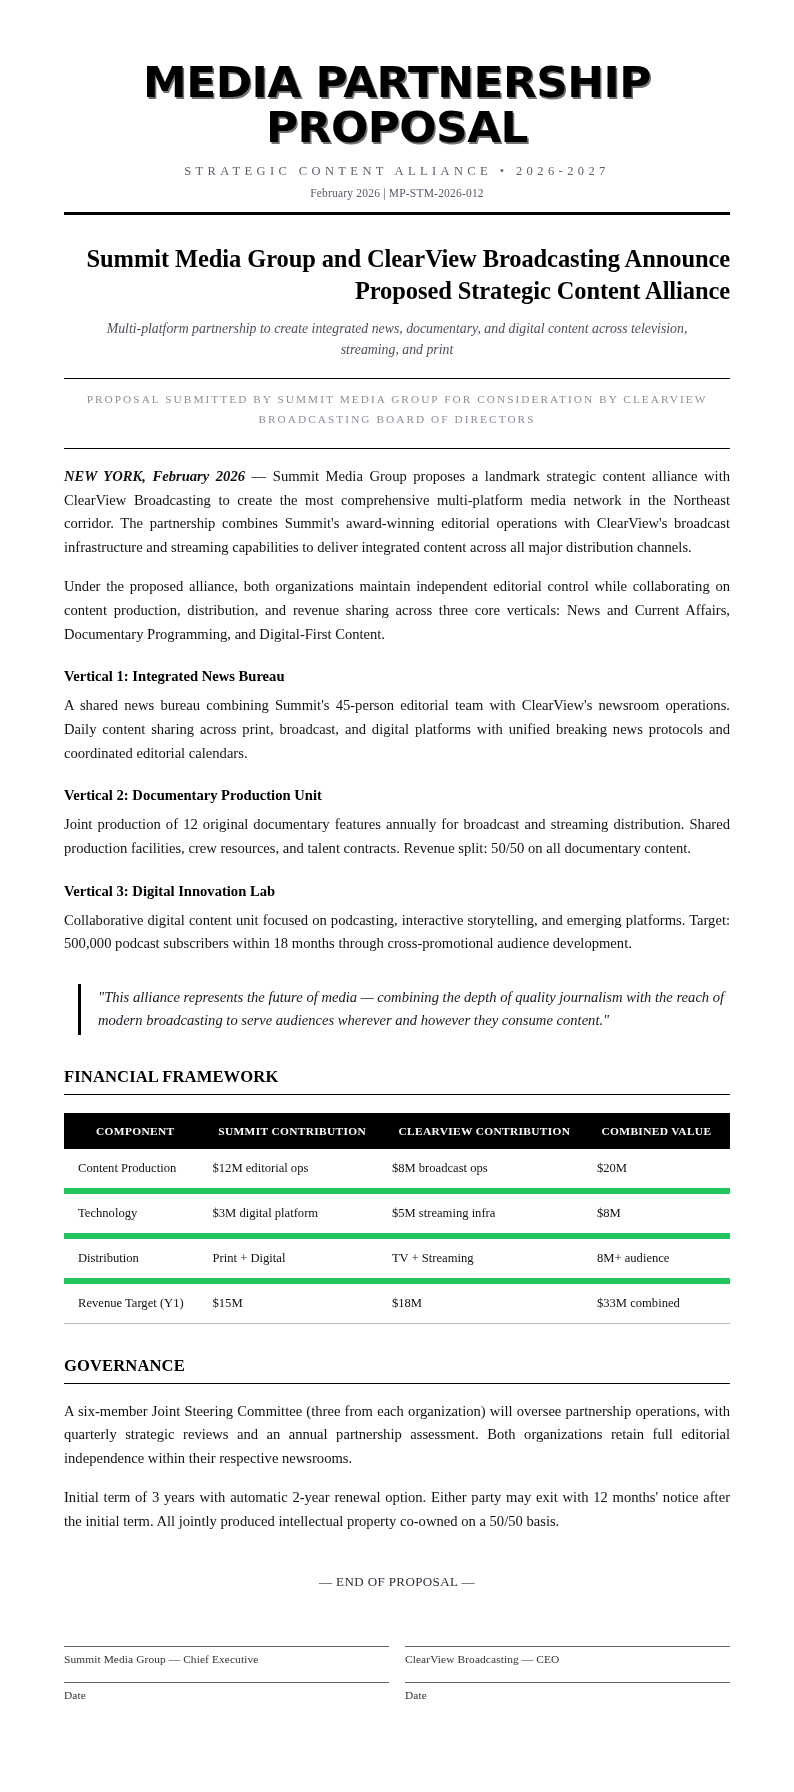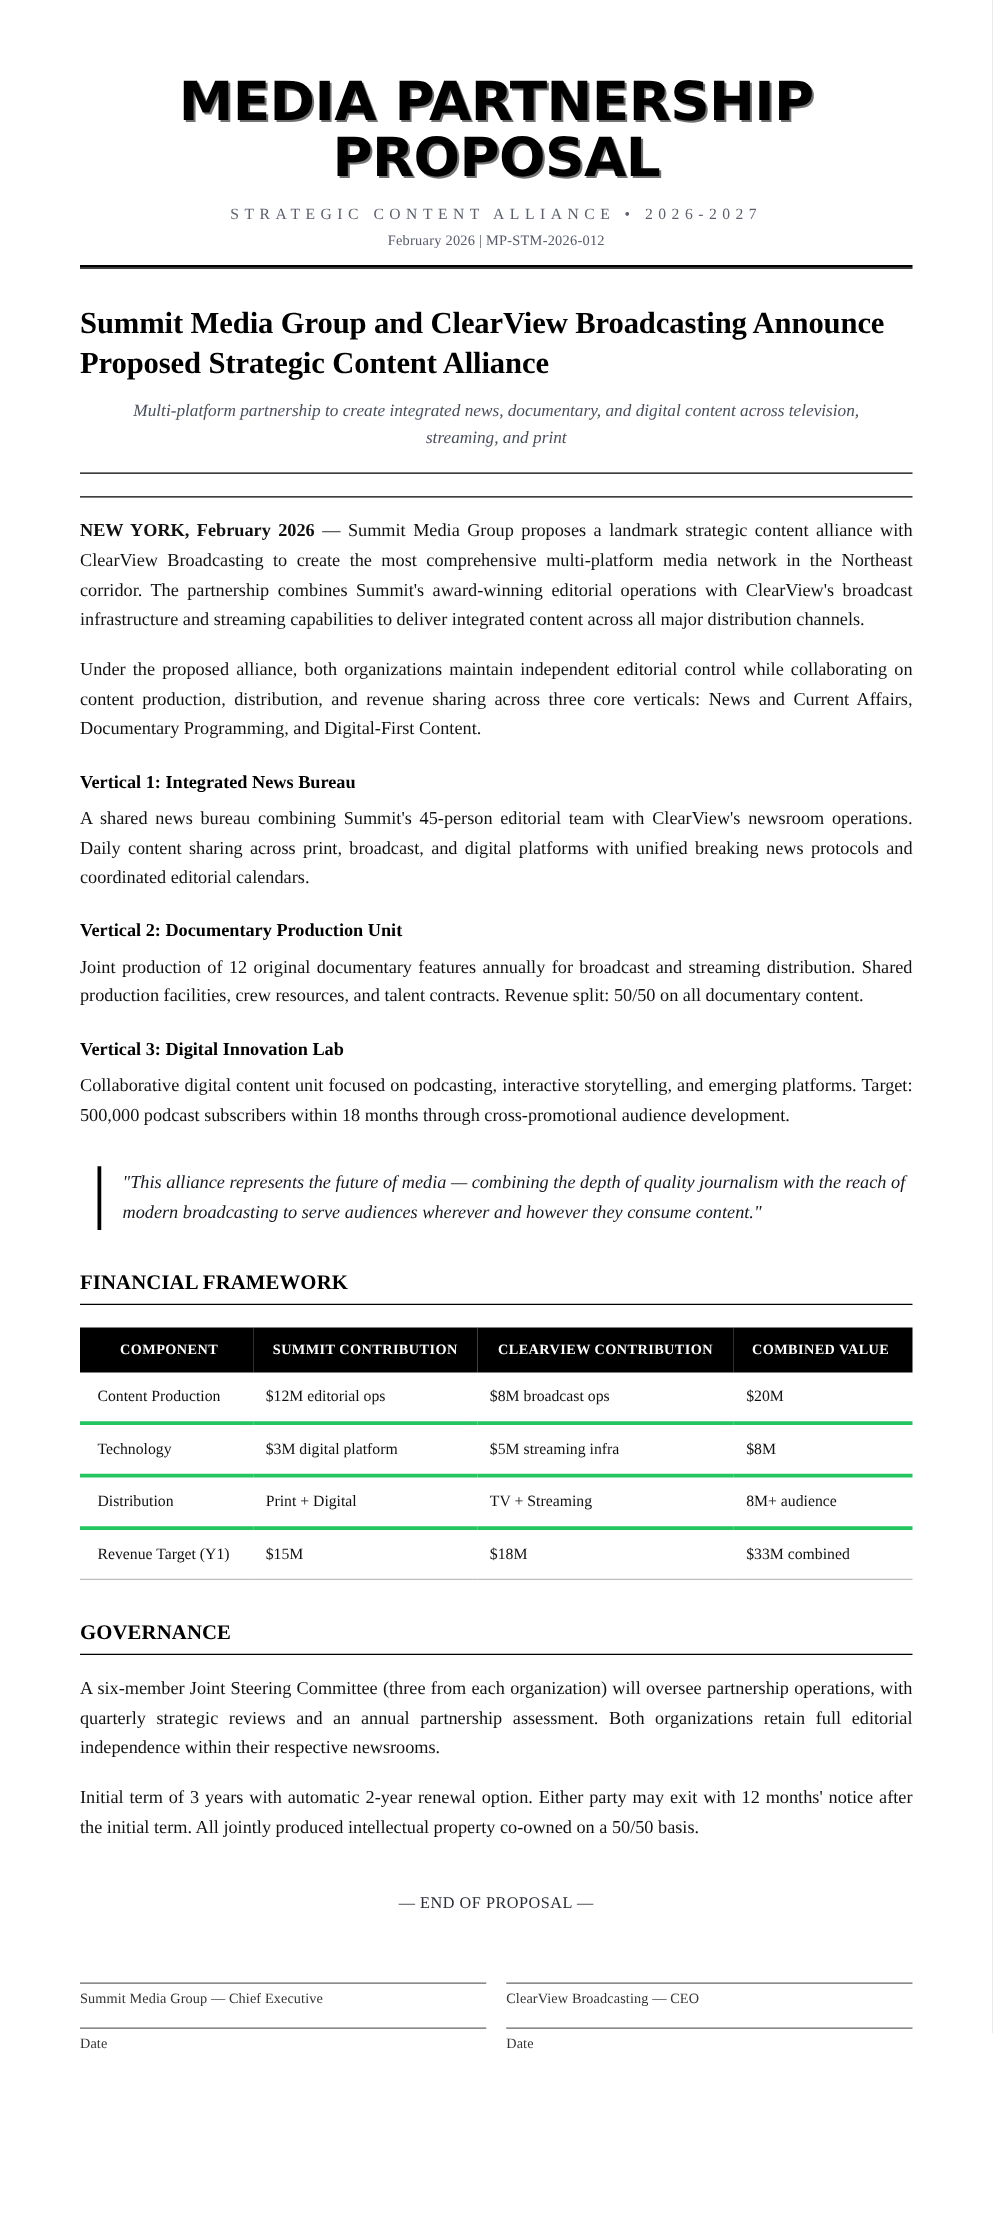--- a/index.html
+++ b/index.html
@@ -46,21 +46,21 @@
   }
   .rule-double {
     border-top: 2px solid #000;
     border-bottom: 1px solid #000;
     height: 3px;
     margin: 13px 0 0 0;
   }
 
   
   .headline {
-    text-align: left;
+    text-align: right;
     font-size: 24.5px;
     font-weight: 700;
     line-height: 1.28;
     color: #000;
     margin: 28px 0 0 0;
     letter-spacing: -0.1px;
   }
   .deck {
     text-align: center;
     font-style: italic;
@@ -85,20 +85,21 @@
   
   .body-p {
     text-align: justify;
     font-size: 14.6px;
     line-height: 1.62;
     color: #111;
     margin: 16px 0 0 0;
   }
   .dateline {
     font-weight: 700;
+    font-style: italic;
   }
 
   
   .section-h {
     font-size: 16.6px;
     font-weight: 700;
     letter-spacing: 0.1px;
     color: #000;
     margin: 32px 0 0 0;
     padding-bottom: 7px;
@@ -136,21 +137,21 @@
     font-weight: 700;
     font-size: 11.4px;
     letter-spacing: 0.35px;
     text-align: center;
     padding: 12px 10px 12px 10px;
   }
   table.fin thead th:first-child { padding-left: 14px; }
   table.fin thead th.num { text-align: center; padding-right: 14px; }
   table.fin tbody td {
     padding: 12px 10px;
-    border-bottom: 3px solid #22c55e;
+    border-bottom: 6px solid #22c55e;
     color: #111;
     font-size: 12.6px;
   }
   table.fin tbody td:first-child { padding-left: 14px; }
   table.fin tbody td.num { text-align: left; padding-right: 14px; }
   table.fin tbody tr:last-child td { border-bottom: 1px solid #bdbdbd; }
 
   
   .endmark {
     text-align: center;
@@ -185,20 +186,21 @@
     <div class="masthead-title">MEDIA PARTNERSHIP PROPOSAL</div>
     <div class="masthead-sub">STRATEGIC CONTENT ALLIANCE • 2026-2027</div>
     <div class="masthead-meta">February 2026 | MP-STM-2026-012</div>
   </div>
   <div class="rule-double"></div>
 
   <h1 class="headline">Summit Media Group and ClearView Broadcasting Announce Proposed Strategic Content Alliance</h1>
   <p class="deck">Multi-platform partnership to create integrated news, documentary, and digital content across television, streaming, and print</p>
 
   <div class="rule-thin"></div>
+  <div class="submitted">PROPOSAL SUBMITTED BY SUMMIT MEDIA GROUP FOR CONSIDERATION BY CLEARVIEW BROADCASTING BOARD OF DIRECTORS</div>
   <div class="rule-thin"></div>
 
   <p class="body-p"><span class="dateline">NEW YORK, February 2026</span><span> — </span><span>Summit Media Group proposes a landmark strategic content alliance with ClearView Broadcasting to create the most comprehensive multi-platform media network in the Northeast corridor. The partnership combines Summit's award-winning editorial operations with ClearView's broadcast infrastructure and streaming capabilities to deliver integrated content across all major distribution channels.</span></p>
 
   <p class="body-p">Under the proposed alliance, both organizations maintain independent editorial control while collaborating on content production, distribution, and revenue sharing across three core verticals: News and Current Affairs, Documentary Programming, and Digital-First Content.</p>
 
 
   <h3 class="sub-h">Vertical 1: Integrated News Bureau</h3>
   <p class="body-p">A shared news bureau combining Summit's 45-person editorial team with ClearView's newsroom operations. Daily content sharing across print, broadcast, and digital platforms with unified breaking news protocols and coordinated editorial calendars.</p>
 

